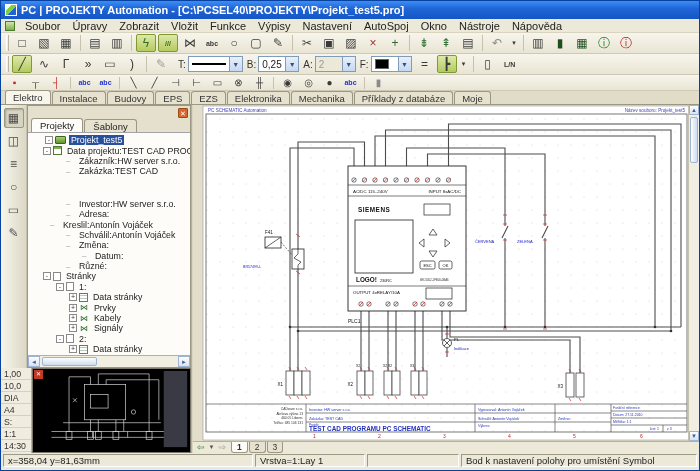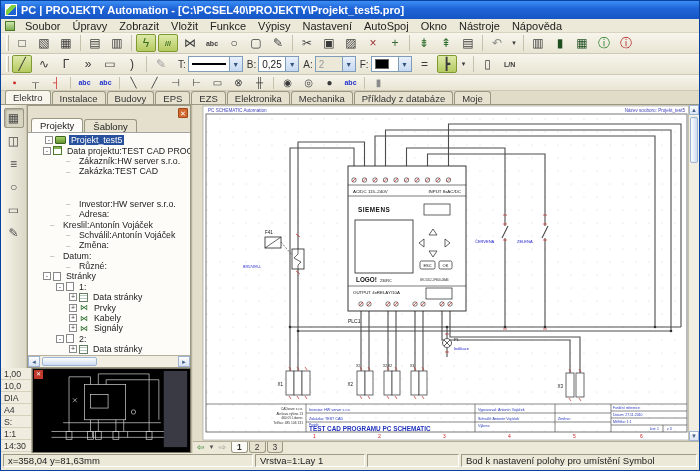--- a/index.html
+++ b/index.html
@@ -450,21 +450,21 @@
             <span class="ticon"></span>
             <span class="tlabel">Schválil:Antonín Vojáček</span>
           </div>
 
           <div class="tree-row" data-expand="none" data-icon-type="leaf" style="padding-left: 28px;">
             <span class="expander"></span>
             <span class="ticon"></span>
             <span class="tlabel">Změna:</span>
           </div>
 
-          <div class="tree-row" data-expand="none" data-icon-type="leaf" style="padding-left: 12px;">
+          <div class="tree-row" data-expand="none" data-icon-type="leaf" style="padding-left: 44px;">
             <span class="expander"></span>
             <span class="ticon"></span>
             <span class="tlabel">Datum:</span>
           </div>
 
           <div class="tree-row" data-expand="none" data-icon-type="leaf" style="padding-left: 28px;">
             <span class="expander"></span>
             <span class="ticon"></span>
             <span class="tlabel">Různé:</span>
           </div>

